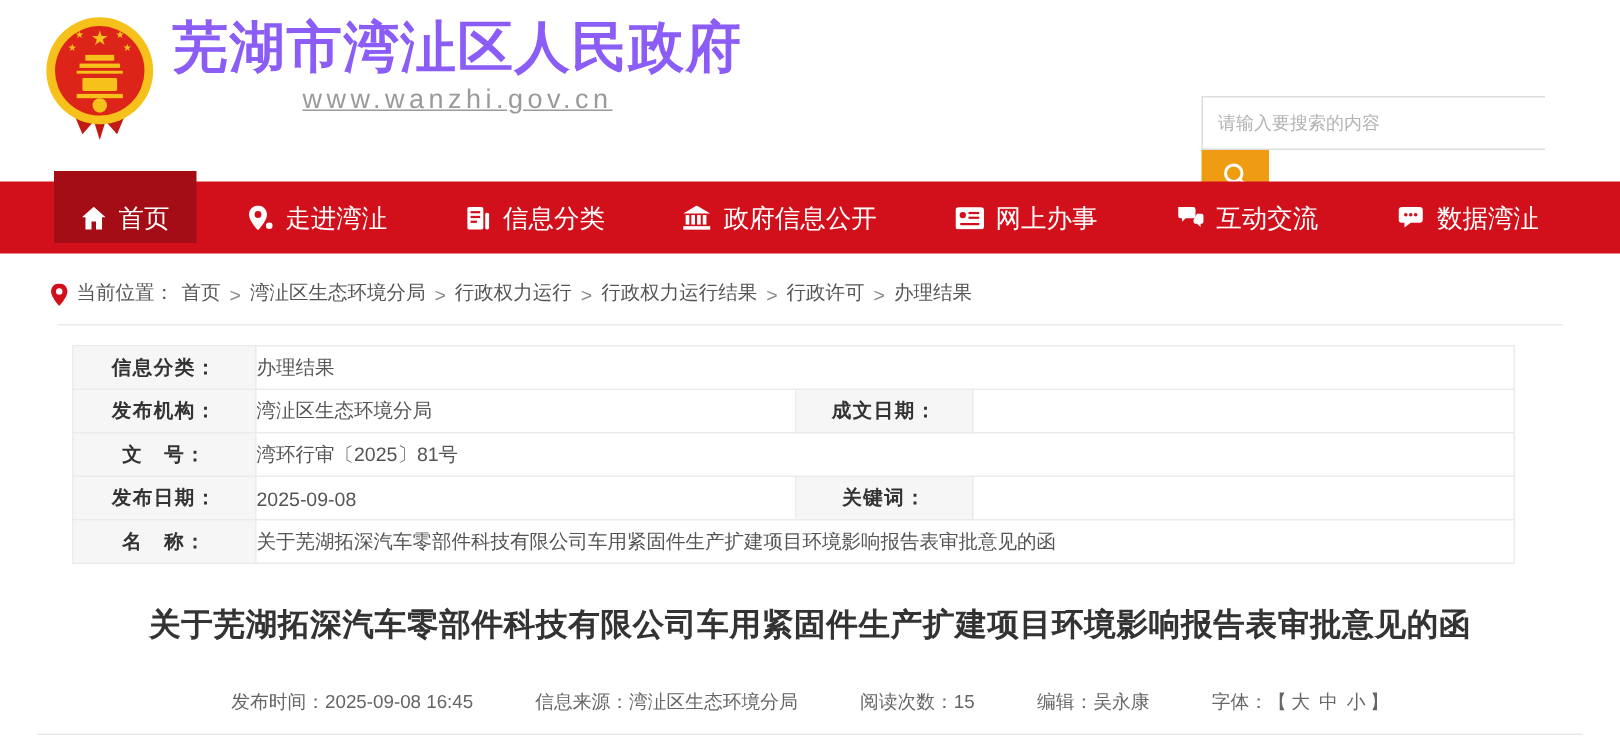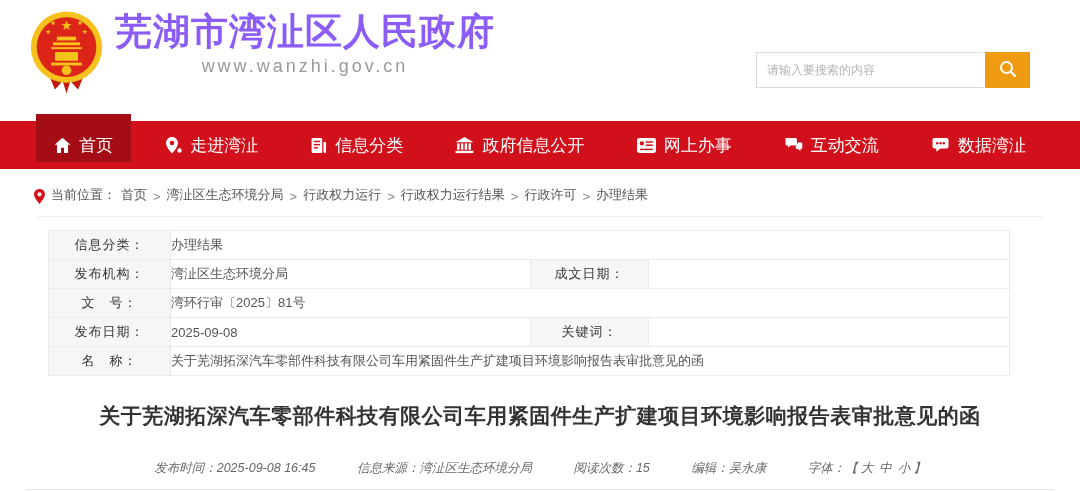--- a/index.html
+++ b/index.html
@@ -6,22 +6,22 @@
   body{
     width:1080px;height:491px;overflow:hidden;background:#fff;
     font-family:"Liberation Sans","DejaVu Sans",sans-serif;
     -webkit-font-smoothing:antialiased;
   }
   
   .header{position:relative;height:121px;background:#fff;}
   .emblem{position:absolute;left:28px;top:8px;width:77px;height:88px;}
   .brand{position:absolute;left:115px;top:10px;display:flex;flex-direction:column;align-items:center;}
   .site-name{margin:0;font-size:37px;font-weight:bold;color:#8b5cf6;letter-spacing:1px;line-height:1.2;}
-  .site-url{margin-top:2px;font-size:18px;color:#9a9a9a;letter-spacing:3px;}
-  .search{position:absolute;right:50px;top:52px;display:flex;}
+  .site-url{margin-top:2px;font-size:18px;color:#9a9a9a;letter-spacing:3px;text-decoration:underline;}
+  .search{position:absolute;right:50px;top:64px;display:flex;flex-direction:column;}
   .search-input{
     width:208px;height:34px;border:1px solid #ddd;border-right:none;outline:none;
     padding:0 10px;font-size:12px;color:#555;box-sizing:content-box;
   }
   .search-input::placeholder{color:#b3b3b3;}
   .search-btn{
     width:45px;height:36px;border:none;background:#f09c12;cursor:pointer;
     display:flex;align-items:center;justify-content:center;padding:0;
   }
   
@@ -47,33 +47,33 @@
   .crumb-link{color:#555;cursor:pointer;}
   .crumb-sep{color:#888;margin:0 1px;}
   .rule{border:none;border-top:1px solid #ececec;margin:12px 38px 0 38px;}
   
   .info-table{
     margin:13px 0 0 48px;width:962px;border-collapse:collapse;font-size:13px;
     table-layout:fixed;
   }
   .info-table td{border:1px solid #ebebeb;height:28px;padding:0;}
   .td-label{
-    background:#f6f6f6;font-weight:normal;color:#333;text-align:center;
+    background:#f6f6f6;font-weight:bold;color:#333;text-align:center;
     letter-spacing:1px;
   }
   .td-value{color:#555;padding-left:22px;}
   
   .article-title{
     margin:26px 40px 0;text-align:center;font-size:21px;font-weight:bold;color:#333;
     letter-spacing:0.5px;
   }
   .article-meta{
     margin-top:30px;text-align:center;font-size:12.5px;color:#666;
   }
-  .meta-group{margin:0 19px;white-space:nowrap;font-style:italic;}
+  .meta-group{margin:0 19px;white-space:nowrap;}
   .font-size-btn{cursor:pointer;margin:0 3px;color:#666;}
   .bottom-rule{border:none;border-top:1px solid #e9e9e9;margin:12px 25px 0 25px;}
 </style>
 </head>
 <body>
 
 <div class="header">
   <span class="emblem">
     <svg width="77" height="88" viewBox="0 0 80 90">
       <path d="M18 60 L28 84 L36 75 L40 88 L44 75 L52 84 L62 60 Z" fill="#c21a12"></path>

